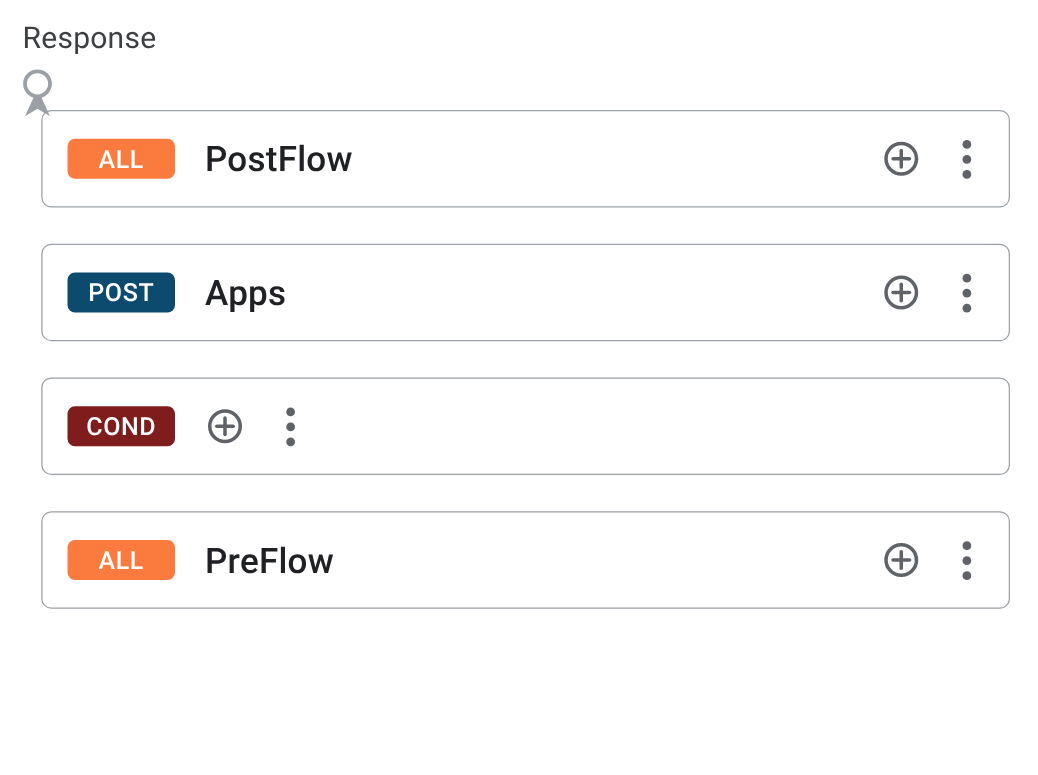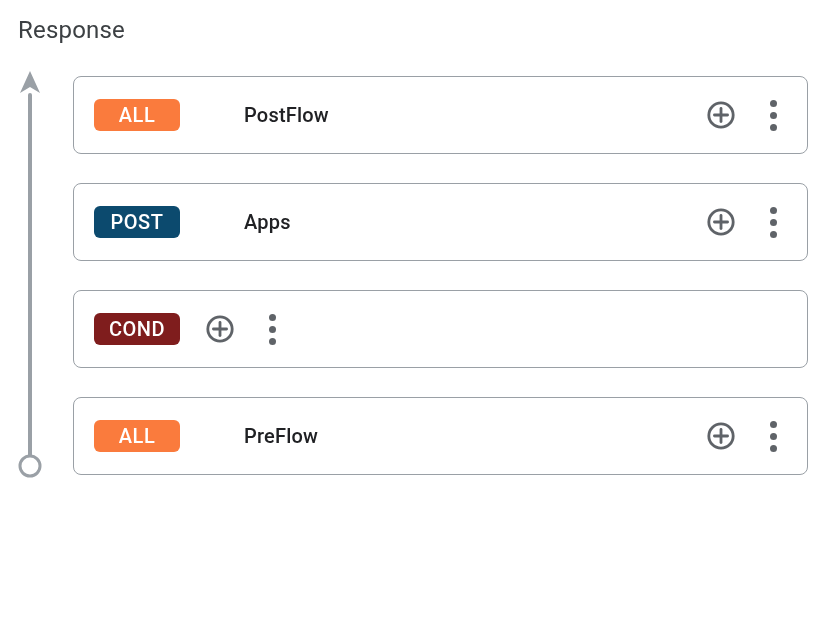--- a/index.html
+++ b/index.html
@@ -1,32 +1,32 @@
 <!DOCTYPE html>
 <html><head>
 <meta charset="utf-8">
 <style>
   html,body{margin:0;padding:0;width:830px;height:620px;background:#fff;
     font-family:"Google Sans","Roboto","Helvetica Neue",Arial,sans-serif;
     -webkit-font-smoothing:antialiased;}
   .page{padding:18px 18px;}
   .title{font-size:24px;line-height:1;color:#3c4043;letter-spacing:.2px;}
-  .content{display:flex;margin-top:26px;}
+  .content{display:flex;margin-top:26px;flex-direction:column;}
   .rail{width:40px;position:relative;margin-top:7px;margin-bottom:5px;}
   .rail-line{position:absolute;left:10px;top:18px;bottom:12px;width:4px;
     background:#9aa0a6;border-radius:2px;}
   .rail-arrow{position:absolute;left:2px;top:-4px;width:20px;height:22px;}
   .rail-circle{position:absolute;left:0;bottom:-4px;width:24px;height:24px;}
   .flows{flex:1;display:flex;flex-direction:column;gap:29px;padding:8px 4px 4px 15px;}
   .flow{display:flex;align-items:center;height:78px;border:1px solid #9aa0a6;
     border-radius:8px;padding:0 18px 0 20px;box-sizing:border-box;gap:24px;}
   .badge{min-width:86px;height:32px;border-radius:6px;display:flex;align-items:center;
     justify-content:center;color:#fff;font-size:20px;font-weight:500;
     letter-spacing:.5px;padding:0 14px;box-sizing:border-box;}
-  .flow-label{flex:1;font-size:20px;color:#202124;font-weight:500;letter-spacing:.2px;margin-left:40px;}
+  .flow-label{flex:1;font-size:28px;color:#202124;font-weight:500;letter-spacing:.2px;}
   .actions{display:flex;align-items:center;gap:20px;}
   .icon-btn{width:32px;height:32px;display:flex;align-items:center;justify-content:center;
     cursor:pointer;color:#5f6368;}
   .add-icon svg{display:block;}
   .more-icon{display:flex;flex-direction:column;gap:5px;align-items:center;}
   .more-icon span{width:7px;height:7px;border-radius:50%;background:#5f6368;}
 </style>
 </head>
 <body>
 <div class="page">

